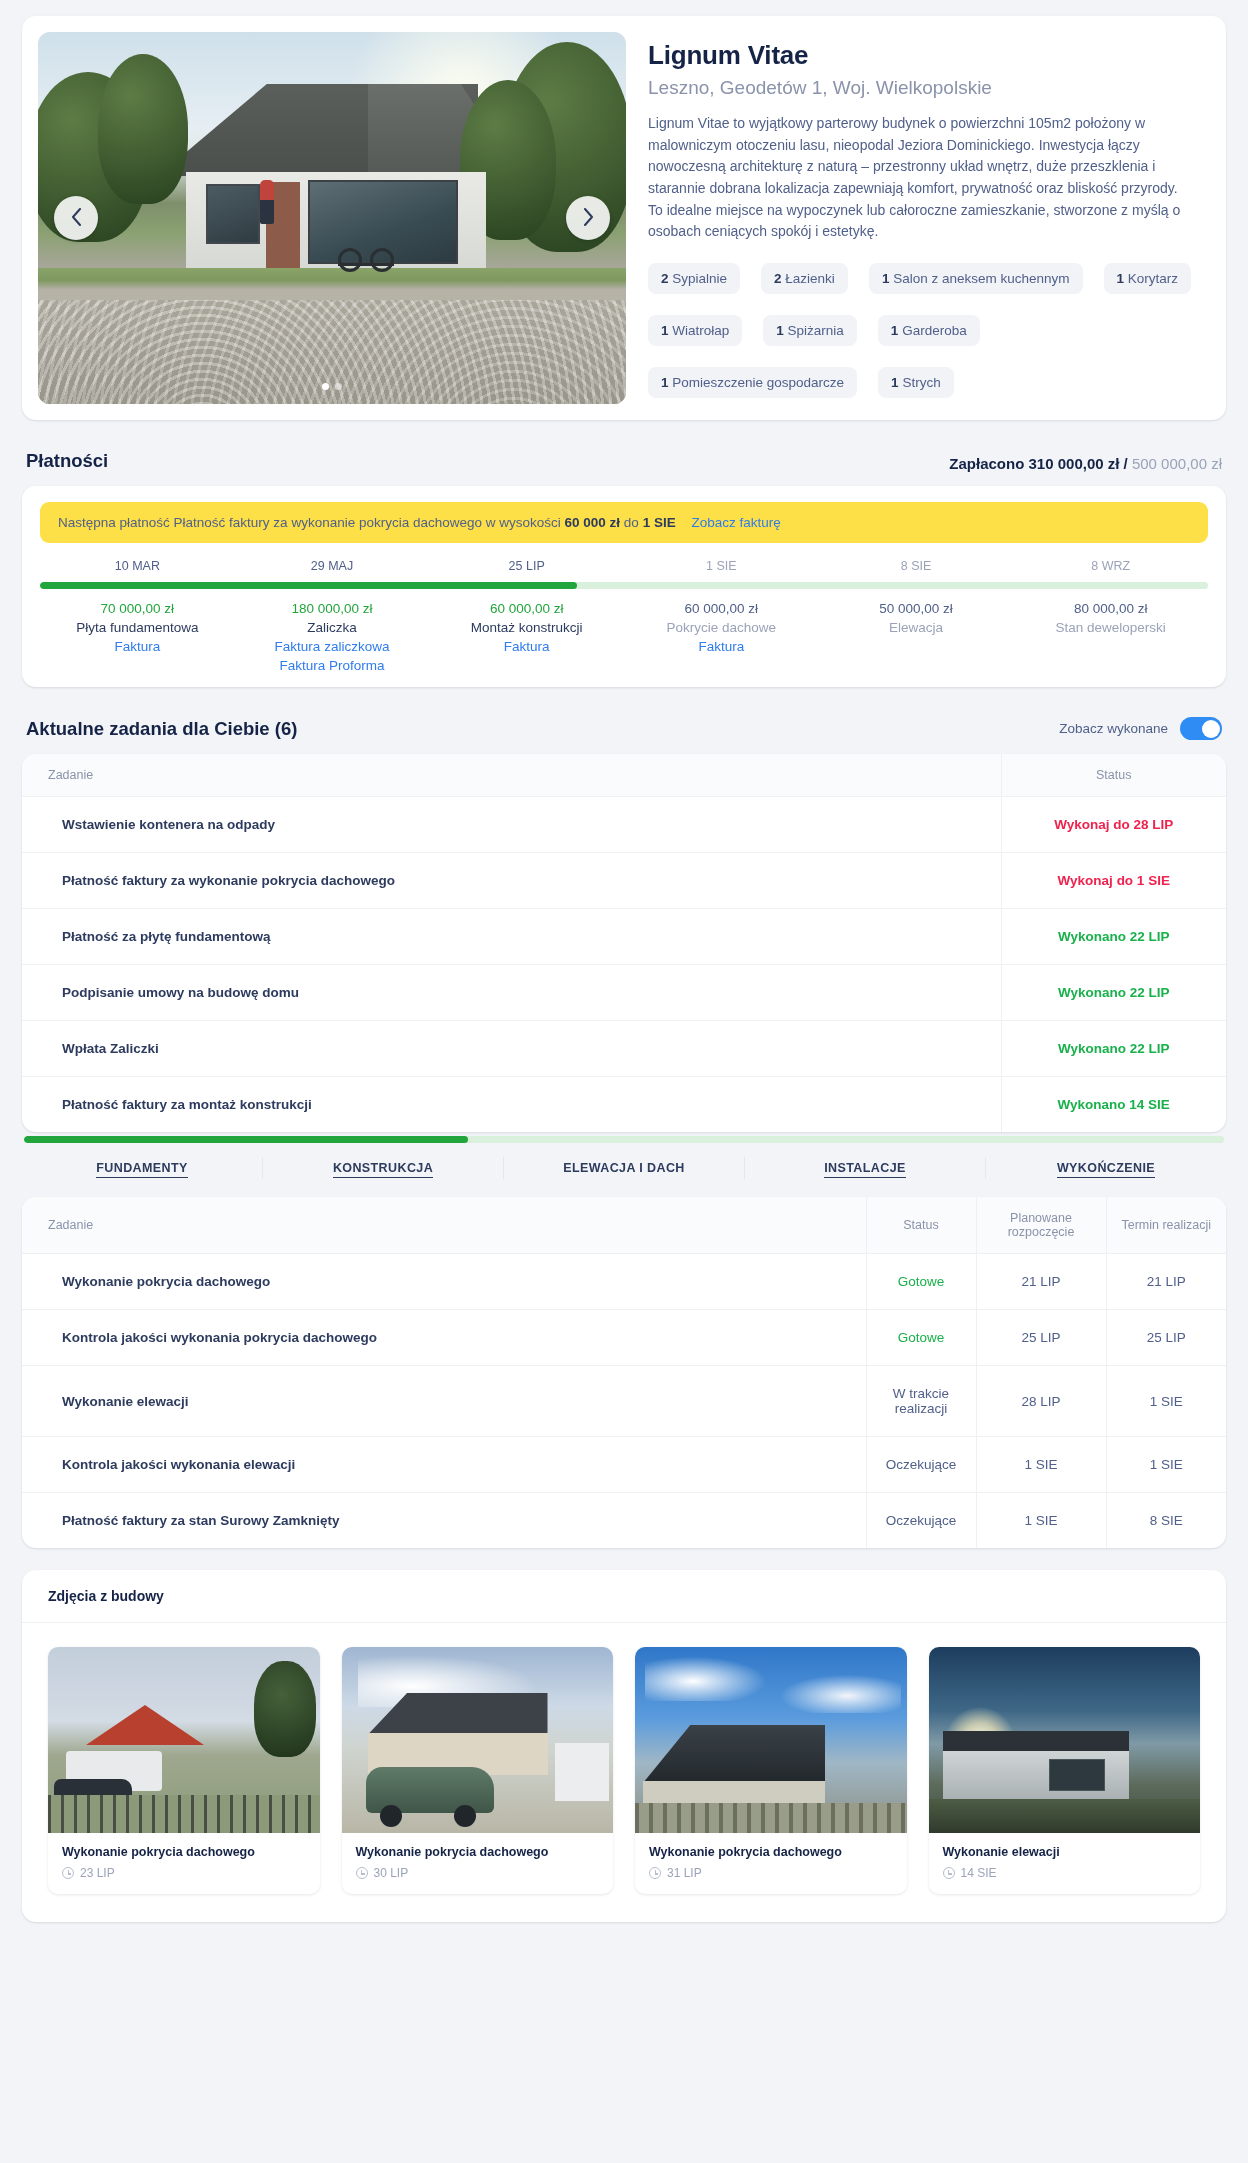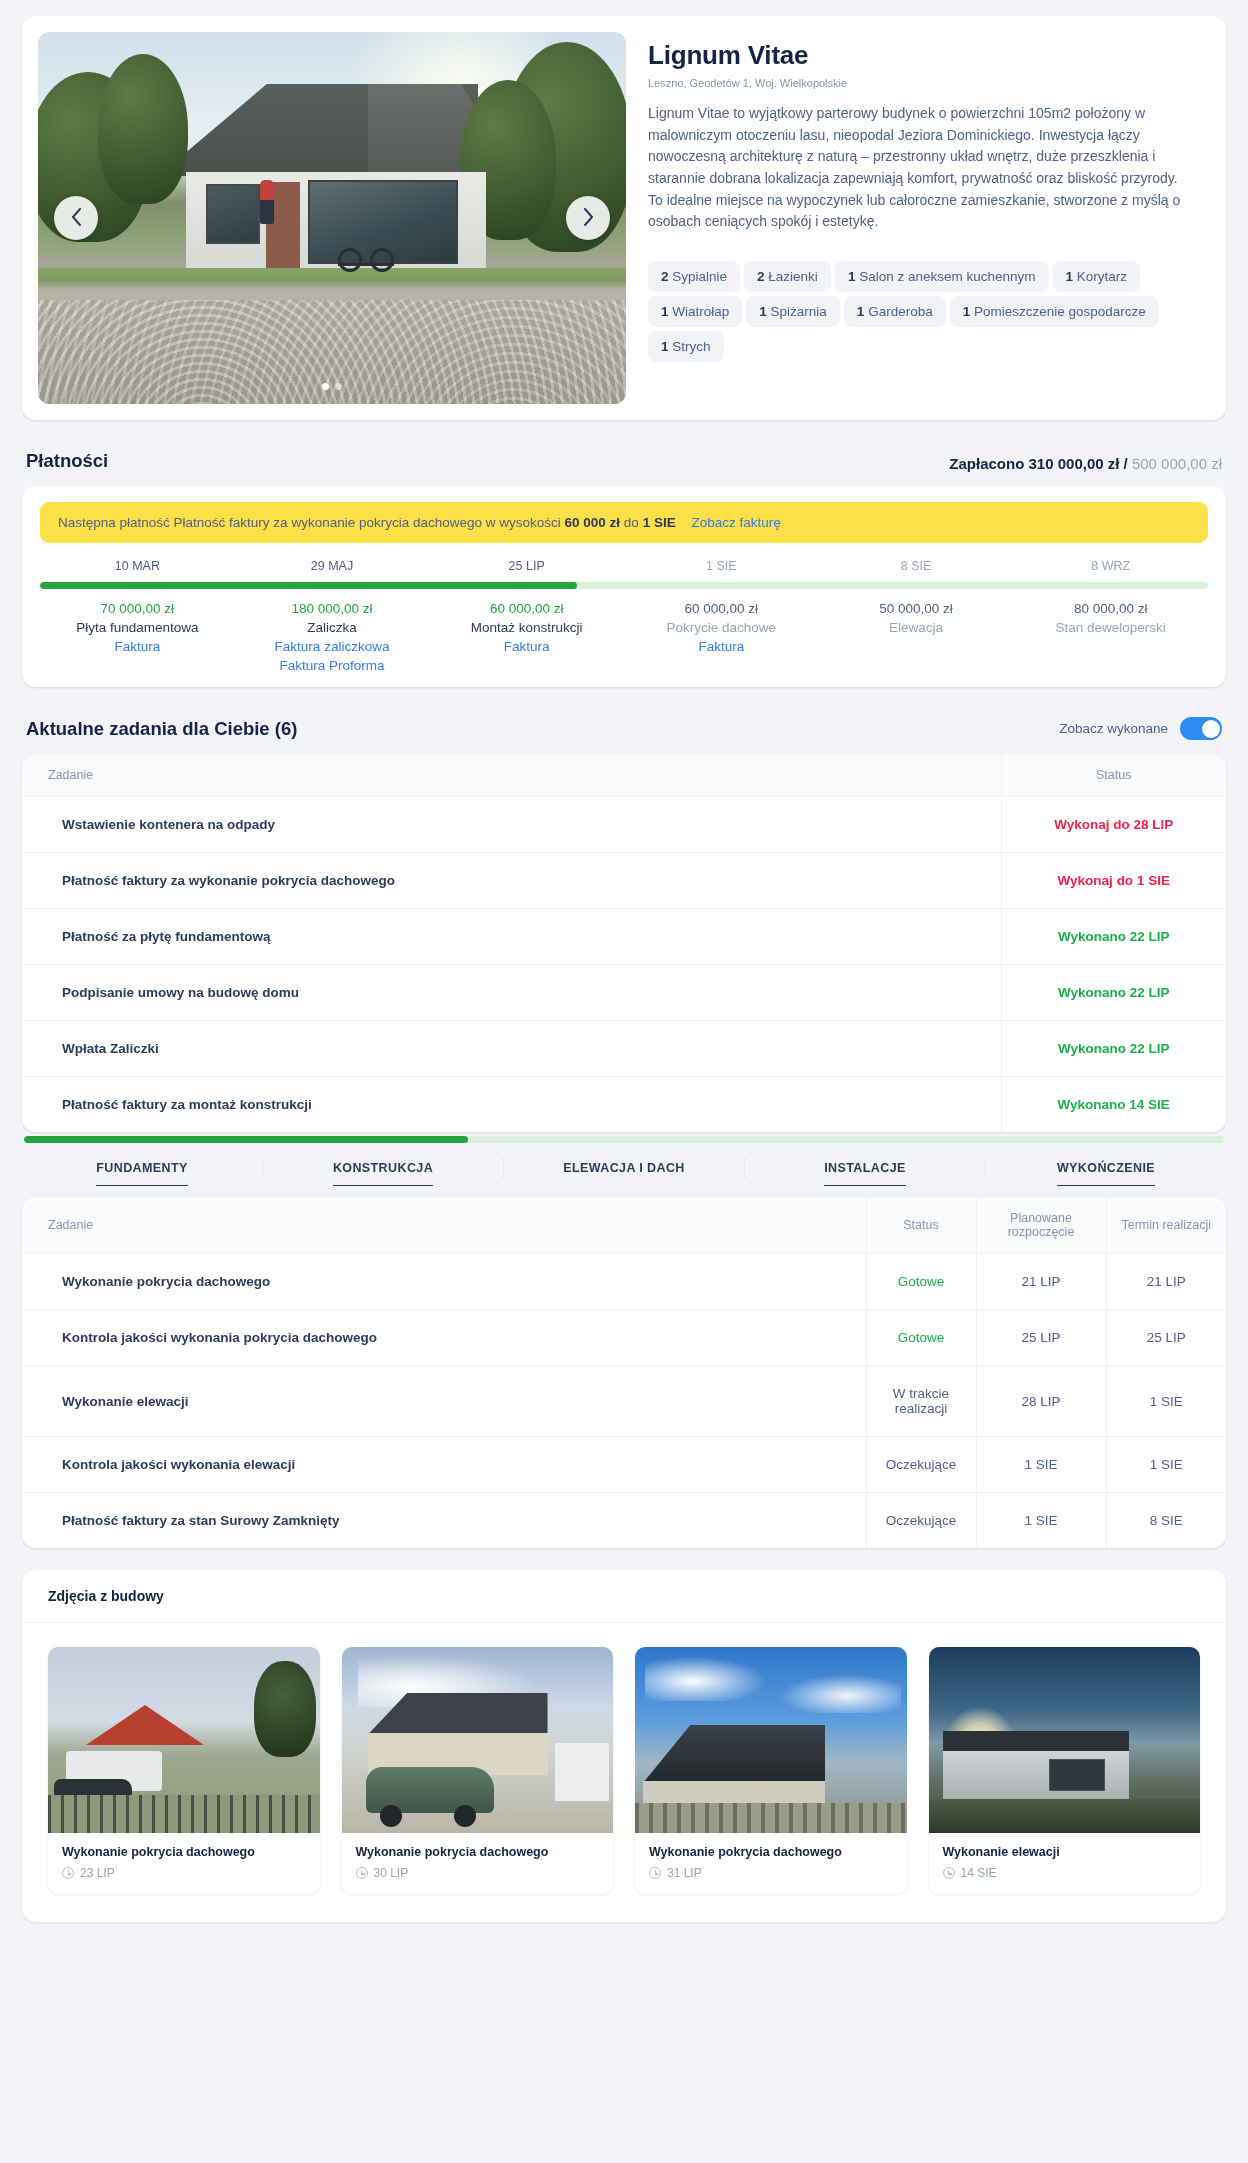--- a/index.html
+++ b/index.html
@@ -104,23 +104,23 @@
   .nav-btn svg { stroke: #2d3b5e; }
   .dots {
     position: absolute; left: 50%; transform: translateX(-50%); bottom: 14px;
     display: flex; gap: 6px;
   }
   .dot { width: 7px; height: 7px; border-radius: 50%; background: rgba(255,255,255,.55); cursor: pointer; }
   .dot.active { background: #ffffff; }
 
   .hero-info { flex: 1; padding-top: 8px; padding-right: 8px; }
   .hero-title { font-size: 26px; font-weight: bold; color: #152347; letter-spacing: -.2px; }
-  .hero-addr { font-size: 11px; color: #8a93ab; margin-top: 6px; }
+  .hero-addr { font-size: 19px; color: #8a93ab; margin-top: 6px; }
   .hero-desc { font-size: 14px; line-height: 1.55; color: #51608a; margin-top: 14px; max-width: 540px; }
-  .tags { display: flex; flex-wrap: wrap; gap: 4px; margin-top: 28px; max-width: 545px; }
+  .tags { display: flex; flex-wrap: wrap; gap: 21px; margin-top: 20px; max-width: 545px; }
   .tag {
     background: #f1f3f7; border-radius: 8px; padding: 8px 13px;
     font-size: 13.5px; color: #51608a; white-space: nowrap;
   }
   .tag b { color: #2d3b5e; font-weight: bold; }
 
   
   .sec-head {
     display: flex; align-items: flex-end; justify-content: space-between;
     padding: 0 4px 0 4px; margin: 30px 0 14px 0;
@@ -191,21 +191,21 @@
   
   .hb-bar { height: 7px; border-radius: 4px; background: #d9f0dd; position: relative; overflow: hidden; margin: 4px 2px 0 2px; }
   .hb-bar i { position: absolute; left:0; top:0; bottom:0; background: #23a53d; border-radius: 4px; }
   .hb-tabs { display: flex; margin: 14px 0 18px 0; }
   .hb-tab {
     flex: 1; text-align: center; font-size: 12.5px; font-weight: bold;
     letter-spacing: .4px; color: #2d3b5e; padding: 4px 0; cursor: pointer;
     border-right: 1px solid #e3e7ee;
   }
   .hb-tab:last-child { border-right: none; }
-  .hb-tab span { border-bottom: 1px solid #2d3b5e; padding-bottom: 10px; }
+  .hb-tab span { border-bottom: 1px solid #2d3b5e; padding-bottom: 2px; }
   .hb-tab.active span { border-bottom: none; }
 
   
   .gal-card { margin-top: 22px; }
   .gal-head { padding: 18px 26px; font-size: 14px; font-weight: bold; color: #152347; border-bottom: 1px solid #eef0f4; }
   .gal-grid { display: flex; gap: 22px; padding: 24px 26px 28px 26px; }
   .gal-item { flex: 1; border-radius: 10px; overflow: hidden; background: #fff;
               box-shadow: 0 1px 3px rgba(16,24,40,.10); cursor: pointer; }
   .gal-photo { height: 186px; position: relative; overflow: hidden; }
   .gal-cap { padding: 12px 14px 14px 14px; }

